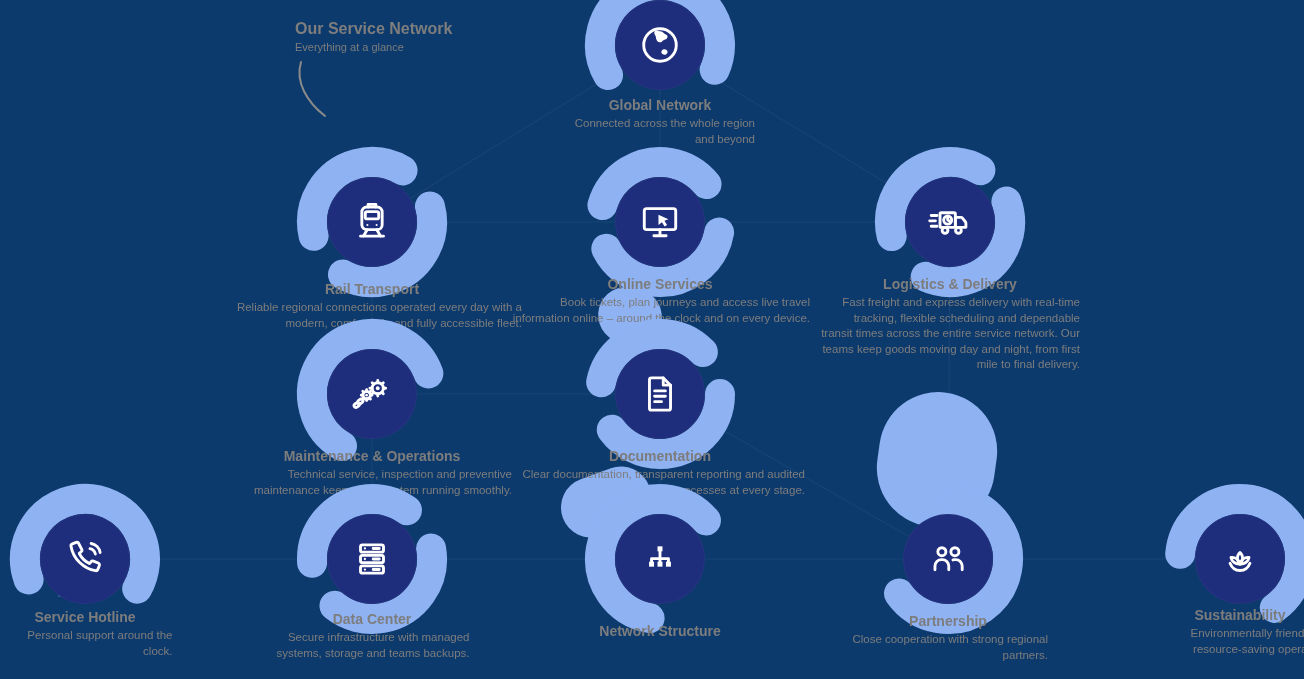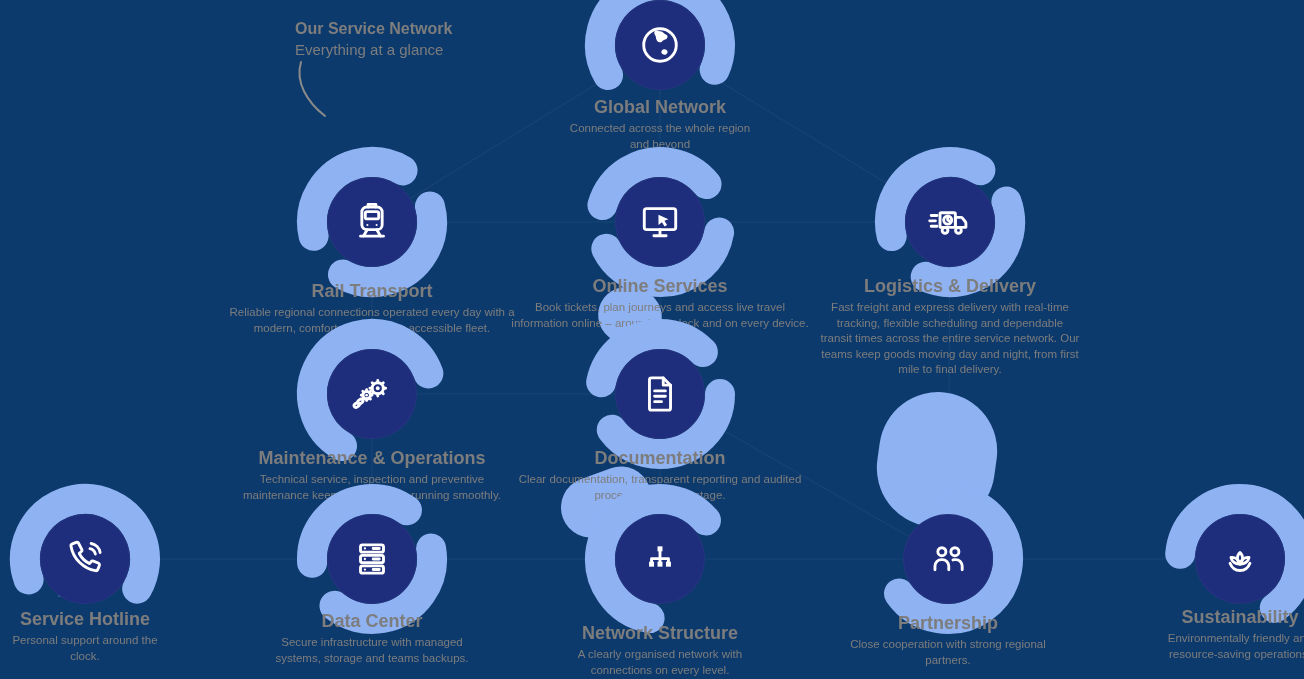--- a/index.html
+++ b/index.html
@@ -16,22 +16,22 @@
   .arc{position:absolute;left:-85px;top:-85px;transform-origin:50% 50%;}
   .arc circle{fill:none;stroke:var(--light);stroke-width:30;stroke-linecap:round;}
   .circle{
     position:absolute;left:-45px;top:-45px;width:90px;height:90px;border-radius:50%;
     background:var(--circle);display:flex;align-items:center;justify-content:center;
     box-shadow:0 0 0 1px rgba(255,255,255,0.04) inset;
   }
   .icon{width:46px;height:46px;stroke:var(--icon);fill:none;stroke-width:1.5;
     stroke-linecap:round;stroke-linejoin:round;}
   .caption{position:absolute;left:0;transform:translateX(-50%);text-align:center;color:var(--gray);}
-  .caption .t{font-size:18px;font-weight:bold;margin-bottom:3px;}
-  .caption .d{font-size:11.5px;line-height:1.35;}
+  .caption .t{font-size:14px;font-weight:bold;margin-bottom:3px;}
+  .caption .d{font-size:11.5px;line-height:1.35;text-align:right;}
   
   .n1{left:660px;top:45px}   .n2{left:372px;top:222px}  .n3{left:660px;top:222px}
   .n4{left:950px;top:222px}  .n5{left:372px;top:394px}  .n6{left:660px;top:394px}
   .n7{left:85px;top:559px}   .n8{left:372px;top:559px}  .n9{left:660px;top:559px}
   .n10{left:948px;top:559px} .n11{left:1240px;top:559px}
   
   .n1 .caption{width:190px;top:52px}
   .n2 .caption{width:300px;top:59px}
   .n3 .caption{width:300px;top:54px}
   .n4 .caption{width:260px;top:54px}
@@ -55,21 +55,21 @@
   .n10 .arc{transform:rotate(-80deg)} .n10 .arc circle{stroke-dasharray:235 142}
   .n11 .arc{transform:rotate(185deg)} .n11 .arc circle{stroke-dasharray:240 137}
   
   .ribbon{position:absolute;background:var(--light);}
   .ribbon1{left:878px;top:392px;width:118px;height:135px;border-radius:60px;transform:rotate(8deg);}
   .ribbon2{left:560px;top:472px;width:92px;height:60px;border-radius:40px;transform:rotate(-20deg);}
   .ribbon3{left:598px;top:288px;width:64px;height:56px;border-radius:32px;transform:rotate(15deg);}
   
   .header{position:absolute;left:295px;top:20px;width:170px;color:var(--gray);}
   .h-title{font-size:16px;font-weight:bold;}
-  .h-sub{font-size:15px;margin-top:3px;}
+  .h-sub{font-size:11px;margin-top:3px;}
   .swoosh{position:absolute;left:-2px;top:38px;}
 </style>
 </head>
 <body>
 
 <div class="stage">
 
   <svg class="plexus" width="1304" height="679" viewBox="0 0 1304 679">
     <g stroke="#9db9e8" stroke-width="1" opacity="0.08">
       <line x1="660" y1="45" x2="660" y2="222"></line>
@@ -273,21 +273,20 @@
       <svg class="icon" viewBox="0 0 24 24">
         <rect x="10.7" y="5.4" width="2.6" height="2.6" fill="#fff" stroke="none"></rect>
         <path d="M12 8v3.8M7.6 11.8h8.8M7.6 11.8v1.6M12 11.8v1.6M16.4 11.8v1.6"></path>
         <rect x="6.3" y="13.4" width="2.6" height="2.6" fill="#fff" stroke="none"></rect>
         <rect x="10.7" y="13.4" width="2.6" height="2.6" fill="#fff" stroke="none"></rect>
         <rect x="15.1" y="13.4" width="2.6" height="2.6" fill="#fff" stroke="none"></rect>
       </svg>
     </div>
     <div class="caption">
       <div class="t">Network Structure</div>
-      <div class="d">A clearly organised network with connections on every level.</div>
     </div>
   </div>
 
   <div class="node n10">
     <svg class="arc" width="170" height="170" viewBox="0 0 170 170">
         <circle cx="85" cy="85" r="60"></circle>
       </svg>
     <div class="circle">
       <svg class="icon" viewBox="0 0 24 24">
         <circle cx="8.8" cy="8.2" r="2.1"></circle>

